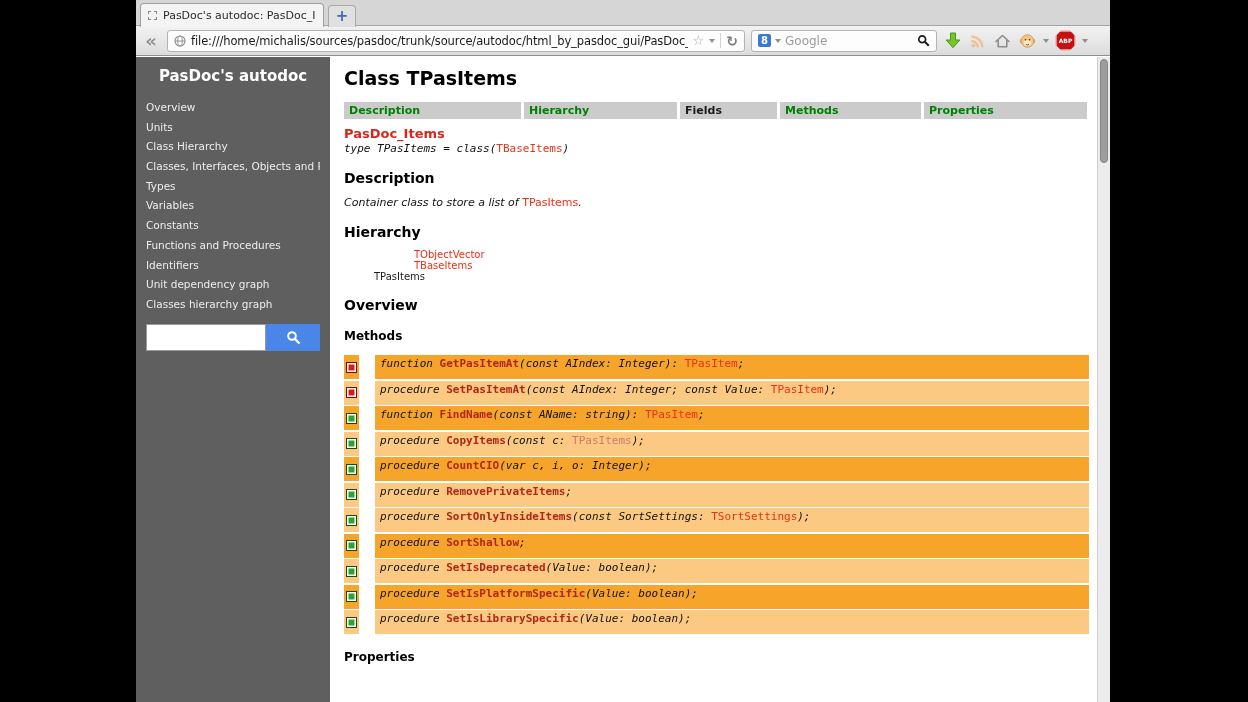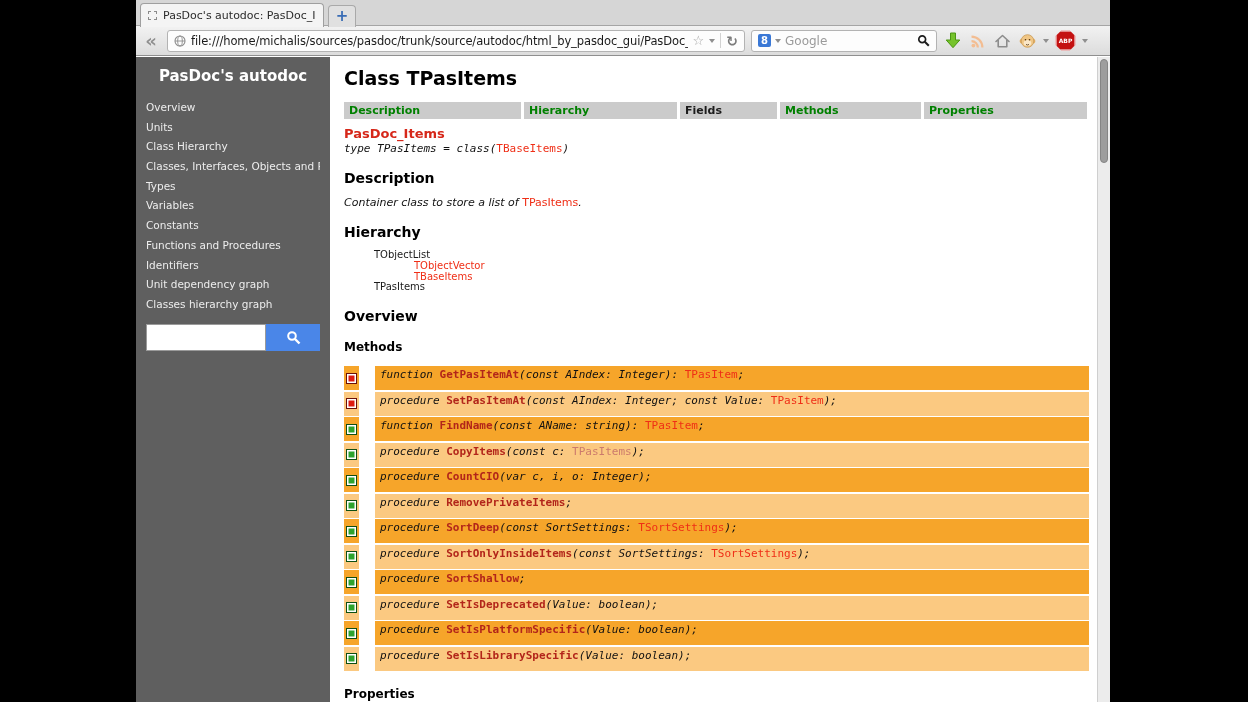--- a/index.html
+++ b/index.html
@@ -210,21 +210,20 @@
 
       <a class="unit-link">PasDoc_Items</a>
 
       <div class="code" id="decl-code"><span class="tok-p">type TPasItems = class(</span><span class="tok-r">TBaseItems</span><span class="tok-p">)</span></div>
 
       <h2>Description</h2>
       <div class="desc" id="desc-text"><span class="tok-p">Container class to store a list of </span><span class="tok-r">TPasItems</span><span class="tok-p">.</span></div>
 
       <h2>Hierarchy</h2>
       <div class="hier" id="hier-list">
-          <div><span class="plain">TObjectList</span></div>
           <div><span class="ref">TObjectVector</span></div>
           <div><span class="ref">TBaseItems</span></div>
           <div><span class="plain">TPasItems</span></div>
         </div>
 
       <h2>Overview</h2>
 
       <h3>Methods</h3>
       <div id="methods-rows">
           <div class="mrow dark">
@@ -256,26 +255,20 @@
               <span class="marker public"></span>
             </div>
             <div class="cell code-cell"><span class="tok-k">procedure </span><span class="tok-n">CountCIO</span><span class="tok-p">(var c, i, o: Integer);</span></div>
           </div>
           <div class="mrow light">
             <div class="cell marker-cell">
               <span class="marker public"></span>
             </div>
             <div class="cell code-cell"><span class="tok-k">procedure </span><span class="tok-n">RemovePrivateItems</span><span class="tok-p">;</span></div>
           </div>
-          <div class="mrow dark">
-            <div class="cell marker-cell">
-              <span class="marker public"></span>
-            </div>
-            <div class="cell code-cell"><span class="tok-k">procedure </span><span class="tok-n">SortDeep</span><span class="tok-p">(const SortSettings: </span><span class="tok-r">TSortSettings</span><span class="tok-p">);</span></div>
-          </div>
           <div class="mrow light">
             <div class="cell marker-cell">
               <span class="marker public"></span>
             </div>
             <div class="cell code-cell"><span class="tok-k">procedure </span><span class="tok-n">SortOnlyInsideItems</span><span class="tok-p">(const SortSettings: </span><span class="tok-r">TSortSettings</span><span class="tok-p">);</span></div>
           </div>
           <div class="mrow dark">
             <div class="cell marker-cell">
               <span class="marker public"></span>
             </div>

